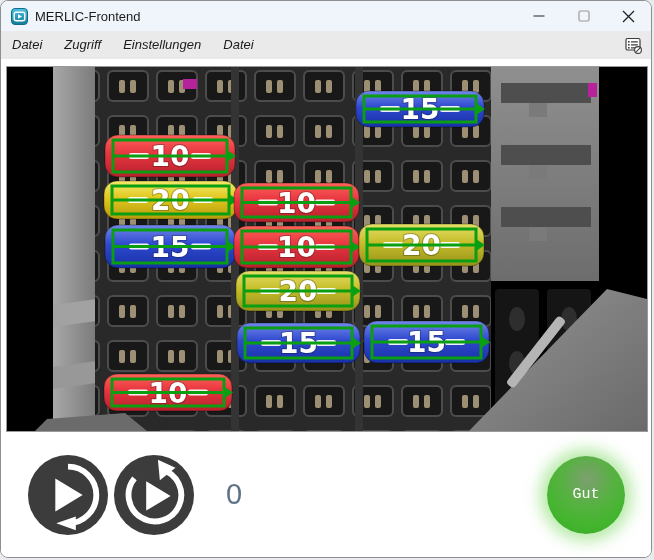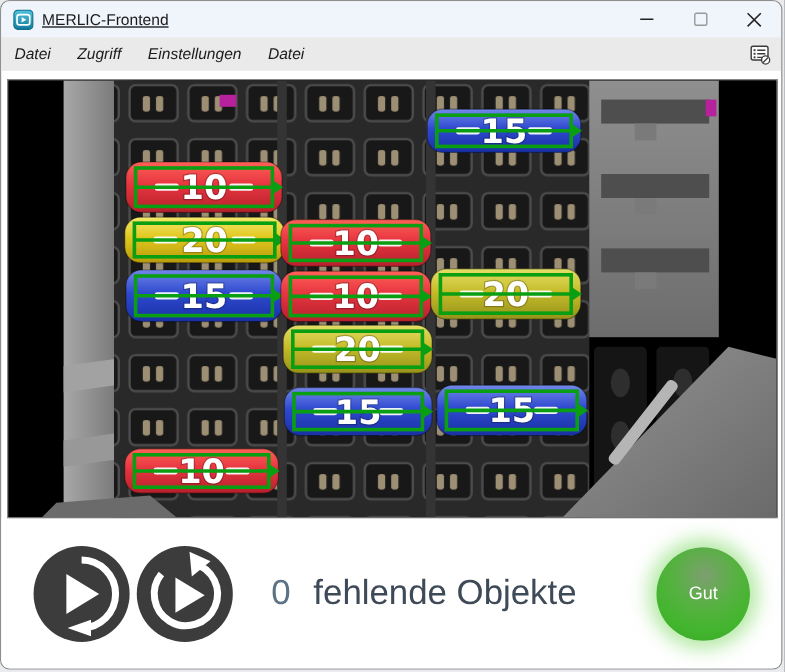--- a/index.html
+++ b/index.html
@@ -17,21 +17,20 @@
     overflow:hidden;
     display:flex;flex-direction:column;
     box-sizing:border-box;
   }
   
   .titlebar{
     height:30px;flex:none;
     background:#f0f5fc;
     display:flex;align-items:center;
     padding-left:10px;
-    text-decoration:underline;
   }
   .app-icon{width:17px;height:17px;display:inline-flex;flex:none;}
   .titlebar .title{
     margin-left:7px;font-size:13px;color:#1b1b1b;
     flex:1 1 auto;white-space:nowrap;
   }
   .win-controls{display:flex;height:30px;flex:none;}
   .win-btn{
     width:45px;height:30px;border:none;background:transparent;
     display:flex;align-items:center;justify-content:center;
@@ -72,21 +71,21 @@
     margin-left:31px;font-size:29px;color:#5d7385;flex:none;
   }
   .missing-label{
     margin-left:19px;font-size:29px;color:#3e4a58;flex:none;
   }
   .result-btn{
     margin-left:auto;flex:none;
     width:78px;height:78px;border:none;border-radius:50%;
     background:radial-gradient(circle at 52% 30%, #7d9f70 0%, #57b142 38%, #43b52e 68%, #35a625 100%);
     box-shadow:0 0 15px 7px rgba(110,214,80,.50);
-    color:#fff;font-size:15px;font-family:Liberation Sans, sans-serif;
+    color:#fff;font-size:15px;font-family:Liberation Mono, monospace;
     cursor:default;
   }
 </style>
 </head>
 <body>
 
 <div class="window">
 
   <div class="titlebar">
     <span class="app-icon">
@@ -342,17 +341,16 @@
       <svg width="82" height="82" viewBox="0 0 84 84">
         <circle cx="42" cy="42" r="41" fill="#3c3c3c"></circle>
         <g>
           <polygon points="34,28 34,58 59,43" fill="#ffffff"></polygon>
           <path d="M 22 25 A 27 27 0 1 0 50 16" fill="none" stroke="#ffffff" stroke-width="6"></path>
           <polygon points="46,6 64,14 48,27" fill="#ffffff"></polygon>
         </g>
       </svg>
     </button>
     <span class="count">0</span>
-    <span class="missing-label">fehlende Objekte</span>
     <button class="result-btn">Gut</button>
   </div>
 
 </div>
 
 </body></html>

